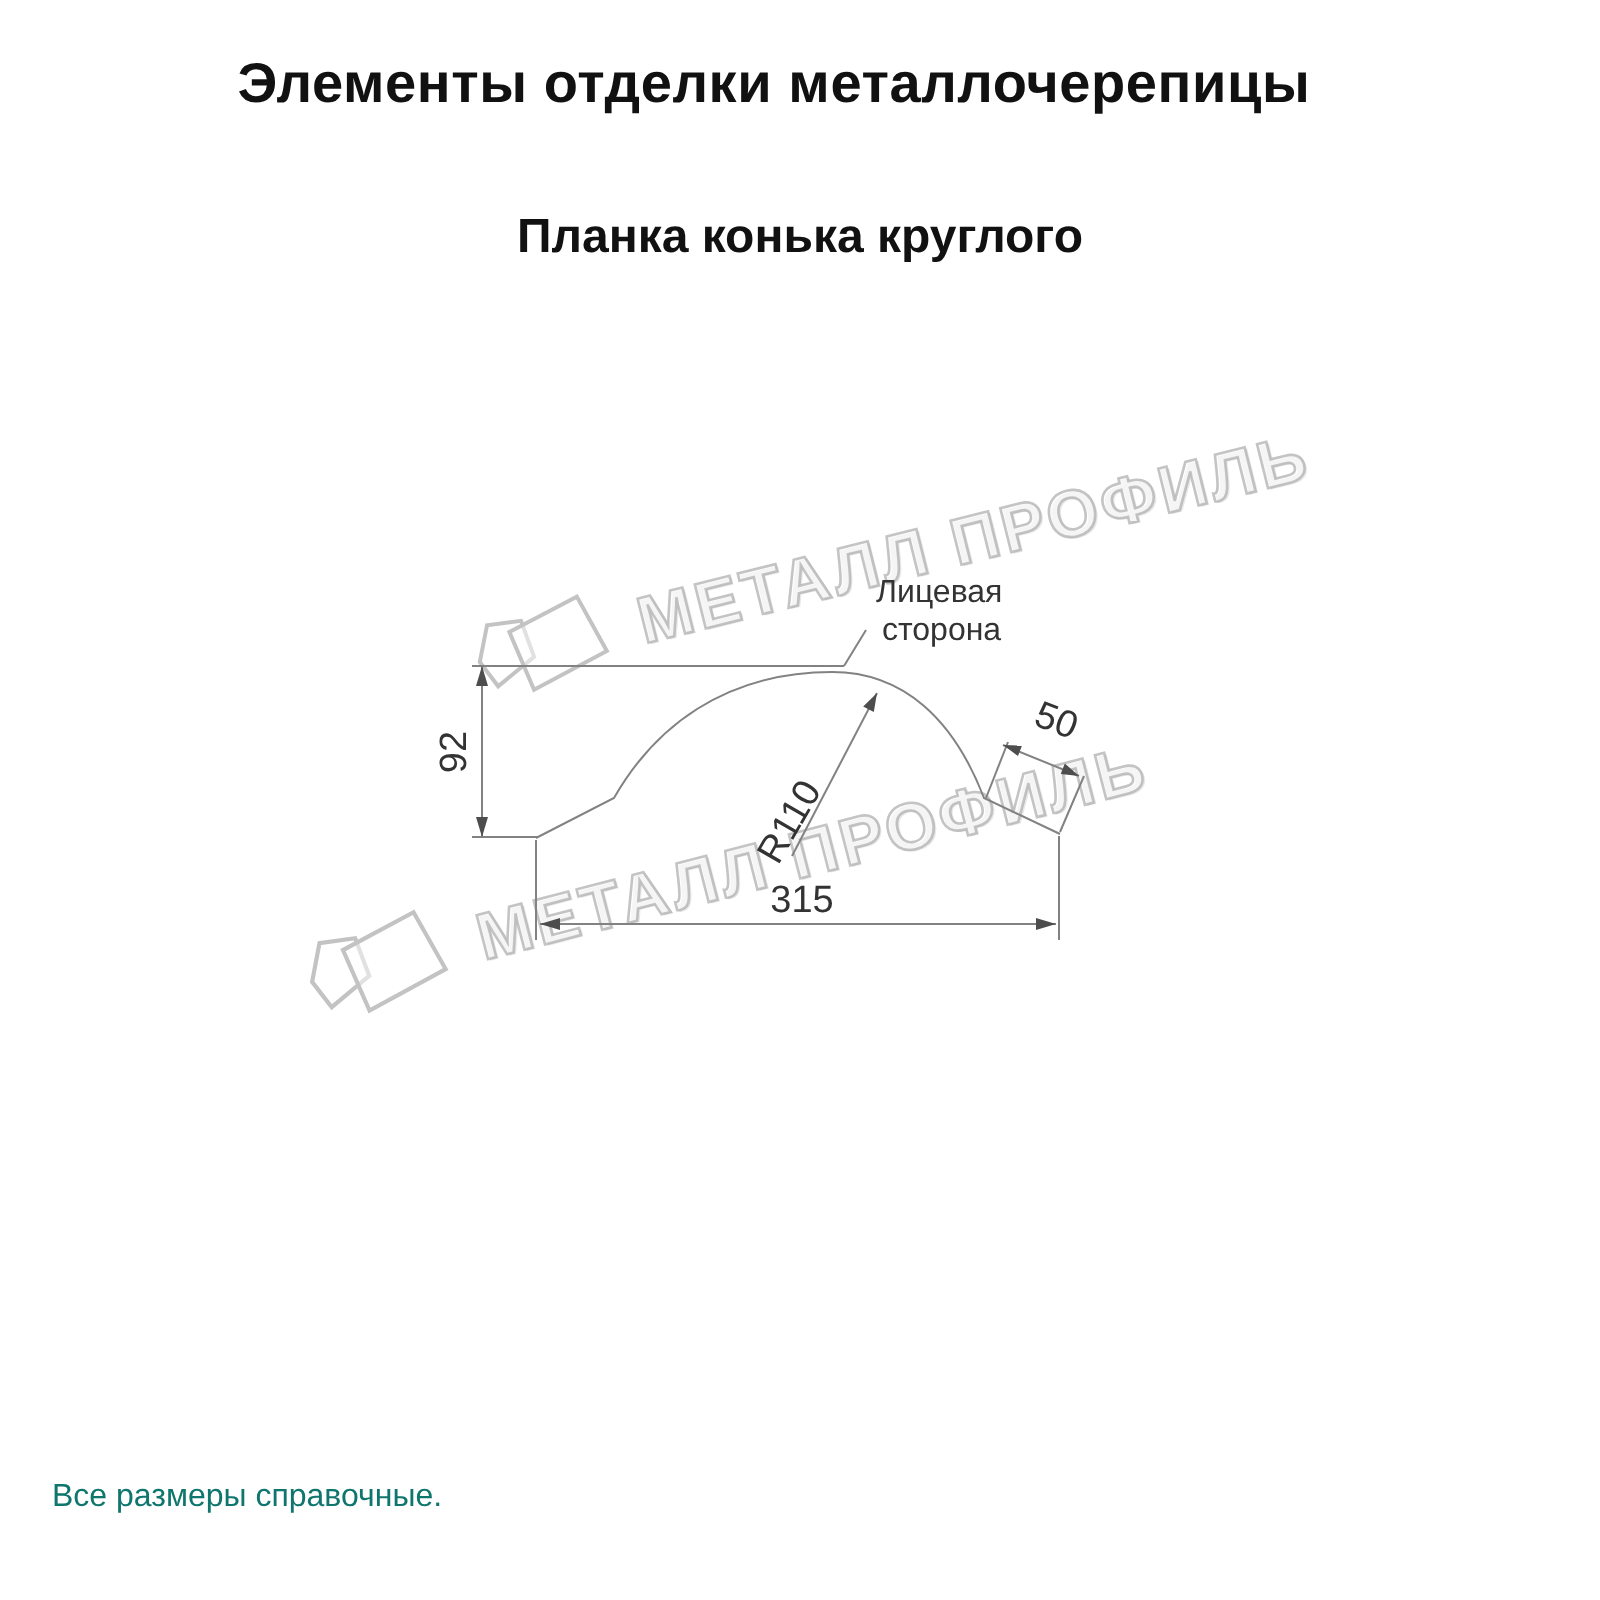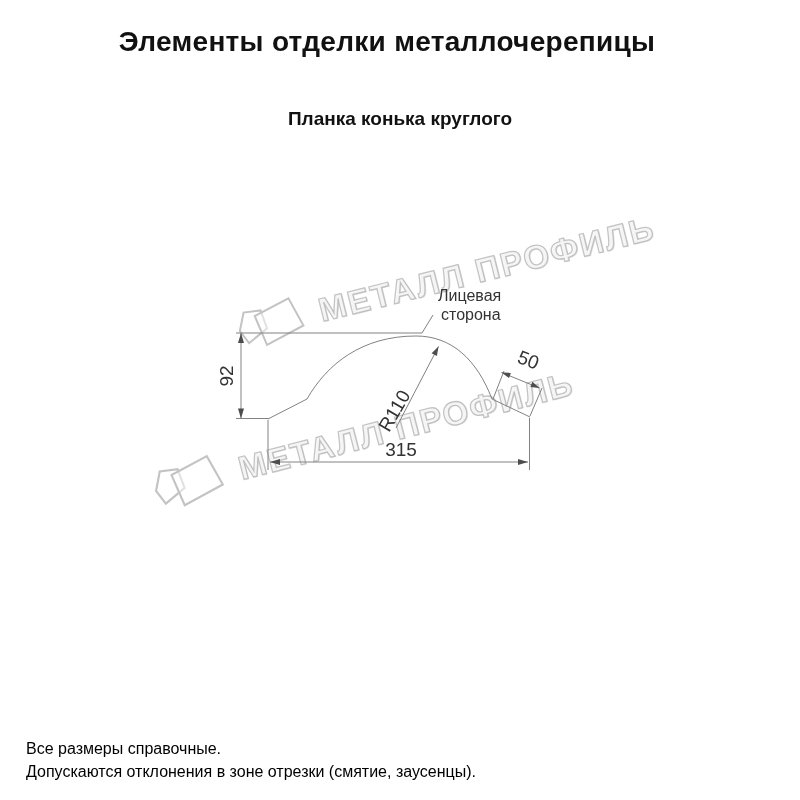--- a/index.html
+++ b/index.html
@@ -13,42 +13,42 @@
   }
   .page-title{
     position:absolute;left:0;top:26px;width:774px;
     text-align:center;
     font-size:28px;font-weight:bold;color:#111111;
     letter-spacing:0.3px;
   }
   .subtitle{
     position:absolute;left:0;top:107px;width:800px;
     text-align:center;
-    font-size:19px;font-weight:bold;color:#111111;
+    font-size:24px;font-weight:bold;color:#111111;
     line-height:24px;
   }
   .watermark{
     position:absolute;
     display:flex;align-items:center;gap:8px;
     transform-origin:0 50%;
     pointer-events:none;
   }
   .watermark .wm-text{
     font-size:33px;font-weight:bold;letter-spacing:2px;
     color:rgba(255,255,255,0.55);
     -webkit-text-stroke:1.3px rgba(176,176,176,0.75);
     text-shadow:1px 1px 0 rgba(205,205,205,0.45);
     white-space:nowrap;
   }
   .wm-1{left:236px;top:306px;transform:rotate(-14deg);}
   .wm-2{left:152px;top:464px;transform:rotate(-14.5deg);}
   .drawing-svg{position:absolute;left:0;top:0;}
   .notes{
     position:absolute;left:26px;top:737px;
-    font-size:16px;line-height:23px;color:#000000;
+    font-size:16px;line-height:23px;color:#0f766e;
   }
   svg text{fill:#333333;}
   .dim-label{font-size:19px;font-family:"Liberation Sans", sans-serif;}
   .face-label{font-size:16px;font-family:"Liberation Sans", sans-serif;}
   .dline{stroke:#828282;stroke-width:1;fill:none;}
   .arrow{fill:#4d4d4d;stroke:none;}
   .wm-logo-shape{fill:rgba(255,255,255,0.5);stroke:#c3c3c3;stroke-width:2;}
 </style>
 </head>
 <body>
@@ -115,16 +115,15 @@
 
     <g>
       <line class="dline" x1="433" y1="315" x2="422" y2="333"></line>
       <text class="face-label" x="438" y="301">Лицевая</text>
       <text class="face-label" x="441" y="320">сторона</text>
     </g>
   </svg>
 
   <div class="notes">
     <div>Все размеры справочные.</div>
-    <div>Допускаются отклонения в зоне отрезки (смятие, заусенцы).</div>
   </div>
 
 </div>
 
 </body></html>

